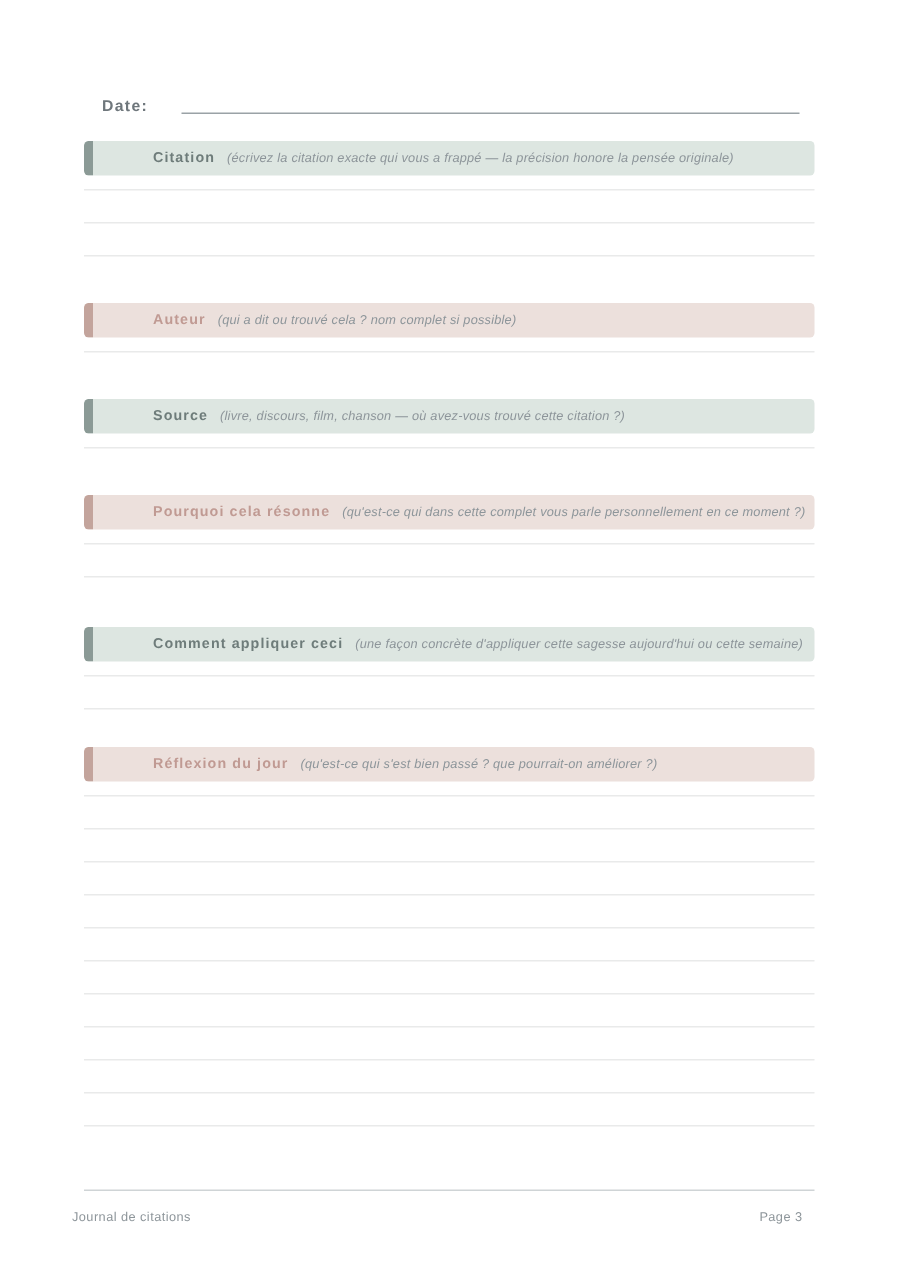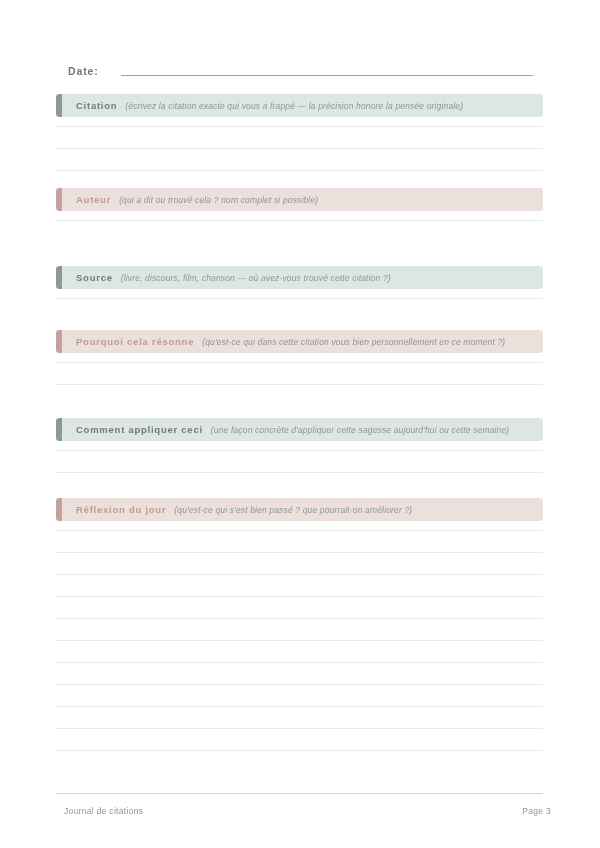--- a/index.html
+++ b/index.html
@@ -76,20 +76,21 @@
     padding-left: 20px;
     display: flex;
     align-items: baseline;
     white-space: nowrap;
     overflow: hidden;
   }
   .band-title {
     font-size: 9.5px;
     font-weight: bold;
     letter-spacing: 0.75px;
+    margin-left: 26px;
   }
   .band-hint {
     font-size: 8.5px;
     font-style: italic;
     color: #8d959a;
     letter-spacing: 0.15px;
     margin-left: 8px;
   }
 
   
@@ -116,21 +117,21 @@
   .footer-rule {
     position: absolute;
     left: 56px;
     top: 793px;
     width: 487px;
     height: 0;
     border-bottom: 1px solid #cfd4d6;
   }
   .footer {
     position: absolute;
-    left: 64px;
+    left: 48px;
     top: 806px;
     width: 487px;
     display: flex;
     justify-content: space-between;
     align-items: center;
     font-size: 8.5px;
     color: #8d959a;
     letter-spacing: 0.3px;
   }
 </style>
@@ -152,21 +153,21 @@
             <span class="band-title">Citation</span>
             <span class="band-hint">(écrivez la citation exacte qui vous a frappé — la précision honore la pensée originale)</span>
           </span>
         </div>
         <div class="rules">
           <div class="rule" style="top: 9px;"></div>
           <div class="rule" style="top: 31px;"></div>
           <div class="rule" style="top: 53px;"></div>
         </div>
       </div>
-      <div class="section theme-rose" style="top: 188px;">
+      <div class="section theme-rose" style="top: 202px;">
         <div class="band">
           <span class="accent"></span>
           <span class="band-text">
             <span class="band-title">Auteur</span>
             <span class="band-hint">(qui a dit ou trouvé cela ? nom complet si possible)</span>
           </span>
         </div>
         <div class="rules">
           <div class="rule" style="top: 9px;"></div>
         </div>
@@ -181,21 +182,21 @@
         </div>
         <div class="rules">
           <div class="rule" style="top: 9px;"></div>
         </div>
       </div>
       <div class="section theme-rose" style="top: 330px; border-radius: 11px;">
         <div class="band">
           <span class="accent"></span>
           <span class="band-text">
             <span class="band-title">Pourquoi cela résonne</span>
-            <span class="band-hint">(qu'est-ce qui dans cette citation vous bien personnellement en ce moment ?)</span>
+            <span class="band-hint">(qu'est-ce qui dans cette complet vous parle personnellement en ce moment ?)</span>
           </span>
         </div>
         <div class="rules">
           <div class="rule" style="top: 9px;"></div>
           <div class="rule" style="top: 31px;"></div>
         </div>
       </div>
       <div class="section theme-sage" style="top: 418px;">
         <div class="band">
           <span class="accent"></span>

